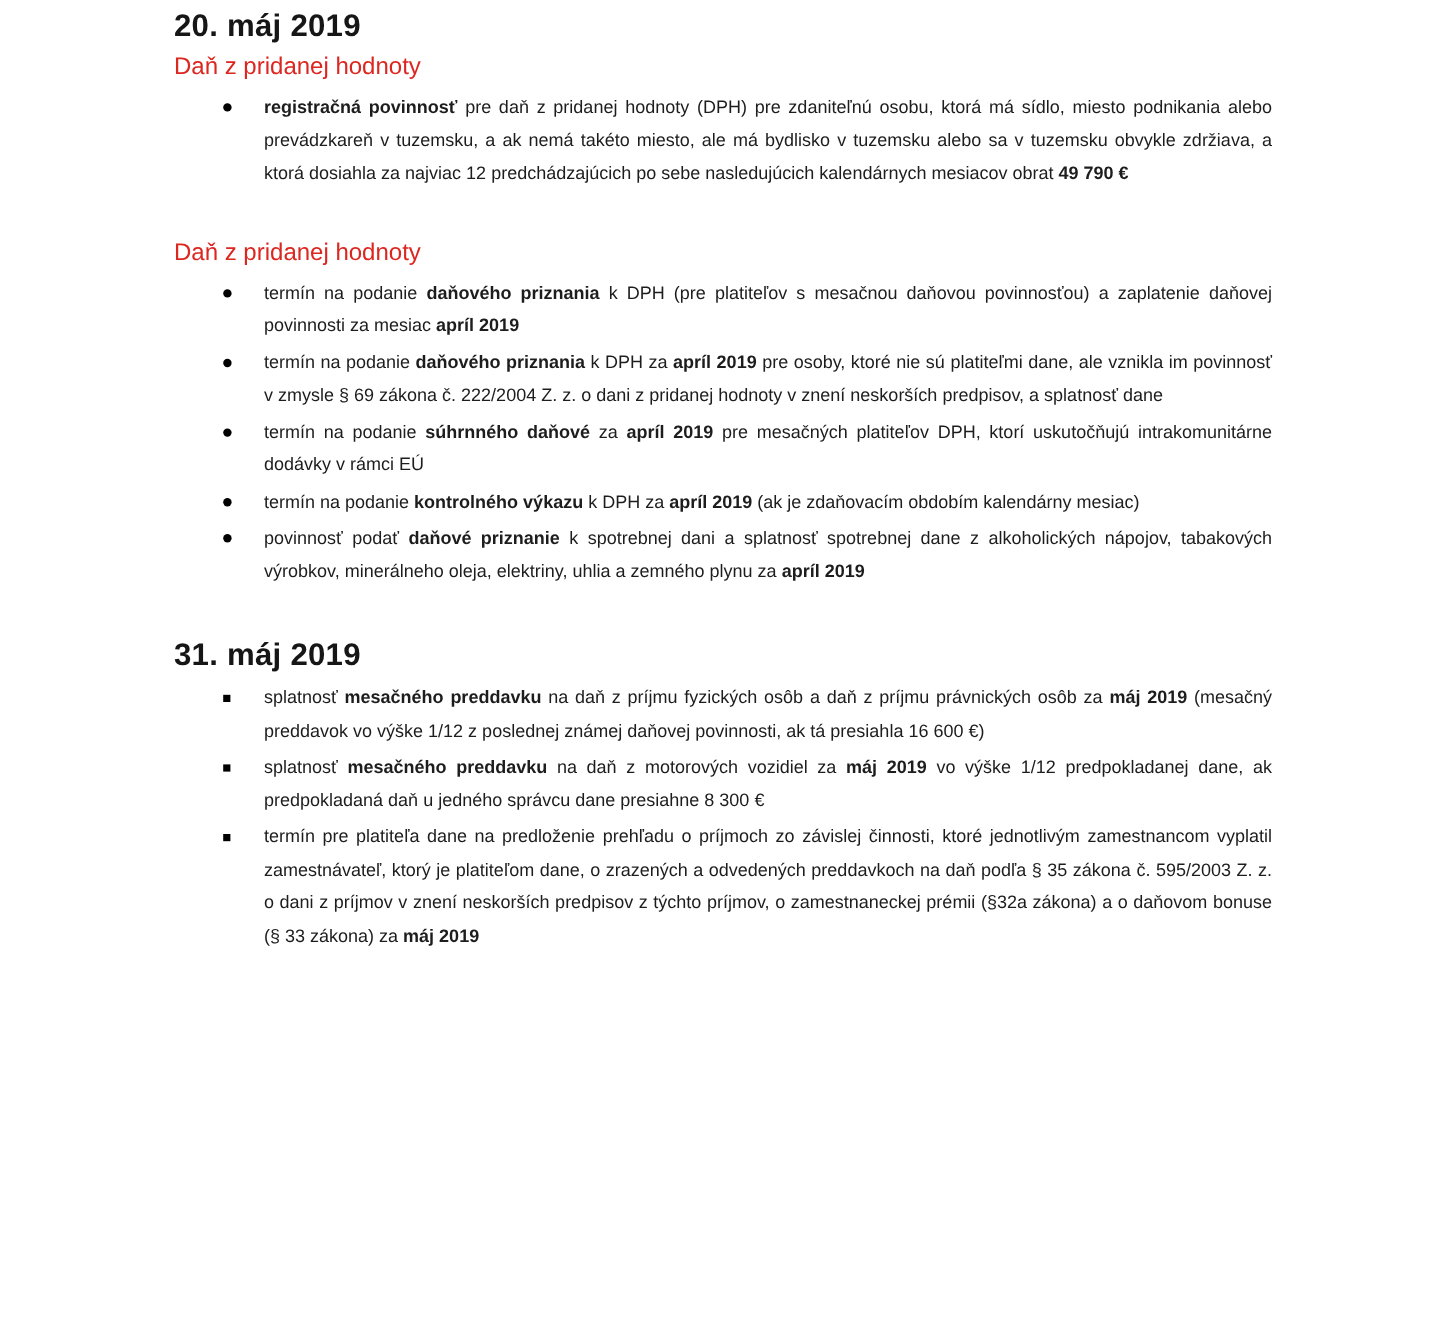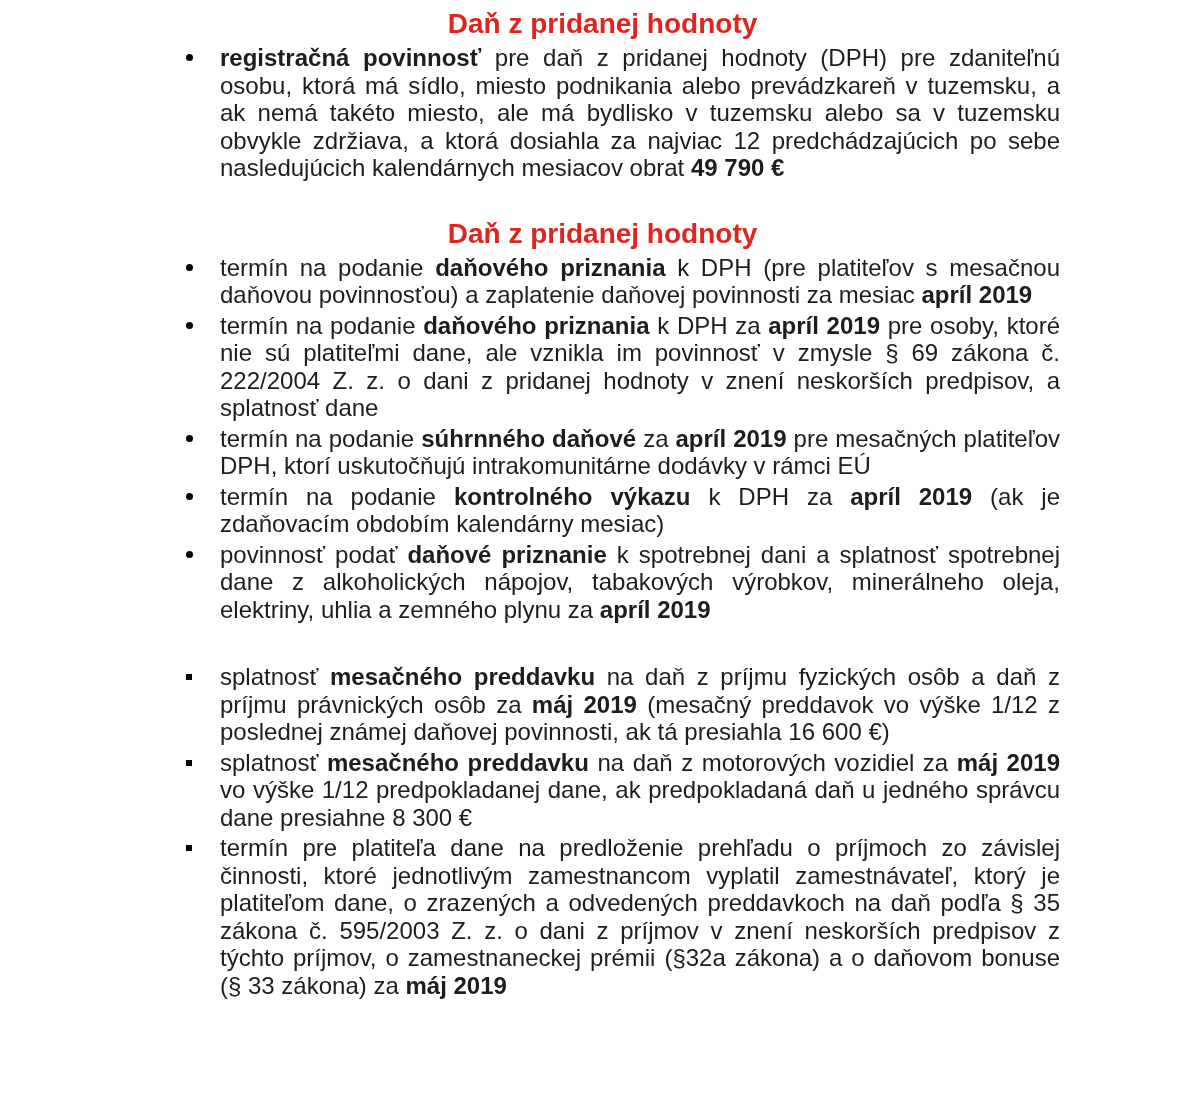--- a/index.html
+++ b/index.html
@@ -22,36 +22,35 @@
   .doc-section + .doc-section { margin-top: 40px; }
   .date-heading {
     font-size: 26px;
     line-height: 30px;
     font-weight: 700;
     color: #161616;
     letter-spacing: 0.2px;
     margin: 0 0 8px 0;
   }
   .group-heading {
-    font-size: 28px;
+    font-size: 20px;
     line-height: 24px;
-    font-weight: 700;
+    font-weight: 400;
     color: var(--accent);
     margin: 6px 0 8px 0;
-    text-align: center;
   }
   
   .doc-section:nth-of-type(2) .group + .group .group-heading { margin-top: 32px; }
   .bullet-item {
     position: relative;
     margin: 0 0 3px 0;
   }
   .item-text {
     margin-left: 75px;
-    font-size: 24px;
+    font-size: 15px;
     line-height: 27.5px;
     text-align: justify;
   }
   .item-text strong { font-weight: 700; }
   .marker {
     position: absolute;
     left: 41px;
     background: #000;
   }
   .marker.disc {
@@ -62,20 +61,21 @@
   .marker.square {
     top: 11px;
     width: 6px; height: 6px;
   }
 </style>
 </head>
 <body>
 
 <div class="page">
     <section class="doc-section">
+      <h2 class="date-heading">20. máj 2019</h2>
       <div class="group">
         <h3 class="group-heading">Daň z pridanej hodnoty</h3>
         <div class="bullet-item">
           <span class="marker disc"></span>
           <div class="item-text"><strong>registračná povinnosť</strong><span> pre daň z pridanej hodnoty (DPH) pre zdaniteľnú osobu, ktorá má sídlo, miesto podnikania alebo prevádzkareň v tuzemsku, a ak nemá takéto miesto, ale má bydlisko v tuzemsku alebo sa v tuzemsku obvykle zdržiava, a ktorá dosiahla za najviac 12 predchádzajúcich po sebe nasledujúcich kalendárnych mesiacov obrat </span><strong>49 790 €</strong></div>
         </div>
       </div>
     </section>
     <section class="doc-section">
       <div class="group">
@@ -98,20 +98,21 @@
         </div>
       </div>
       <div class="group">
         <div class="bullet-item">
           <span class="marker disc"></span>
           <div class="item-text"><span>povinnosť podať </span><strong>daňové priznanie</strong><span> k spotrebnej dani a splatnosť spotrebnej dane z alkoholických nápojov, tabakových výrobkov, minerálneho oleja, elektriny, uhlia a zemného plynu za </span><strong>apríl 2019</strong></div>
         </div>
       </div>
     </section>
     <section class="doc-section">
+      <h2 class="date-heading">31. máj 2019</h2>
       <div class="group">
         <div class="bullet-item">
           <span class="marker square"></span>
           <div class="item-text"><span>splatnosť </span><strong>mesačného preddavku</strong><span> na daň z príjmu fyzických osôb a daň z príjmu právnických osôb za </span><strong>máj 2019</strong><span> (mesačný preddavok vo výške 1/12 z poslednej známej daňovej povinnosti, ak tá presiahla 16 600 €)</span></div>
         </div>
       </div>
       <div class="group">
         <div class="bullet-item">
           <span class="marker square"></span>
           <div class="item-text"><span>splatnosť </span><strong>mesačného preddavku</strong><span> na daň z motorových vozidiel za </span><strong>máj 2019</strong><span> vo výške 1/12 predpokladanej dane, ak predpokladaná daň u jedného správcu dane presiahne 8 300 €</span></div>

